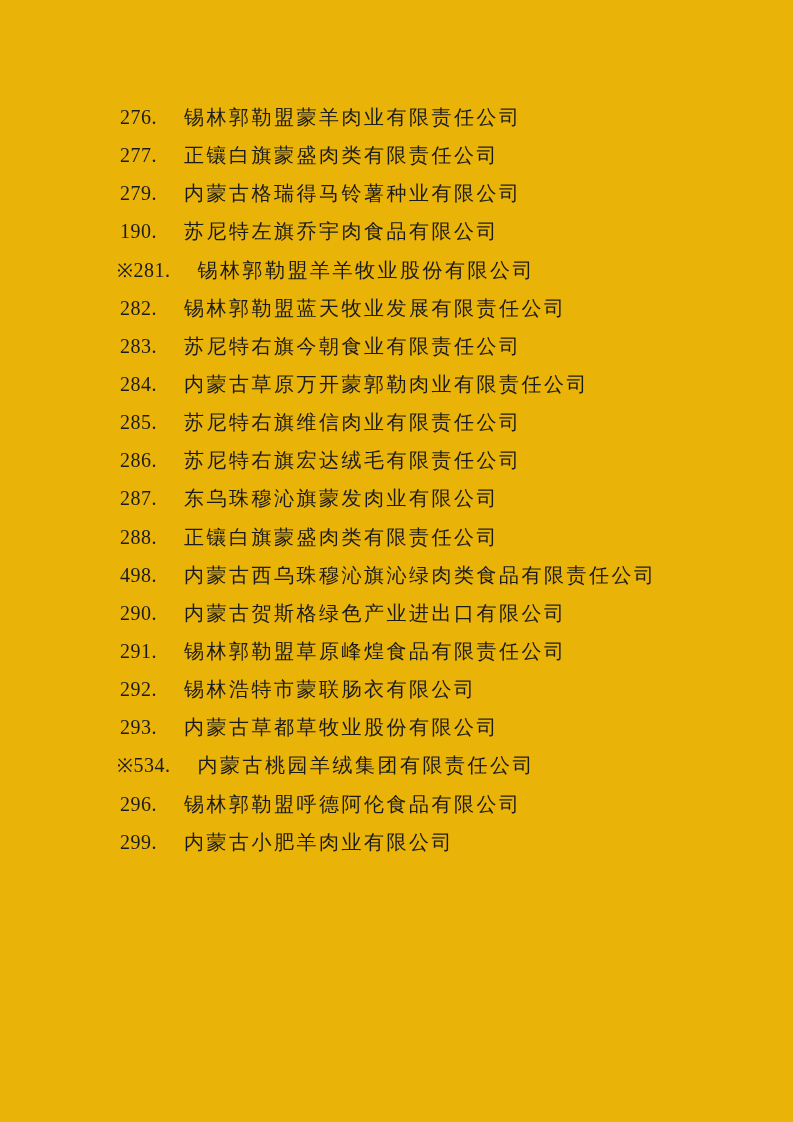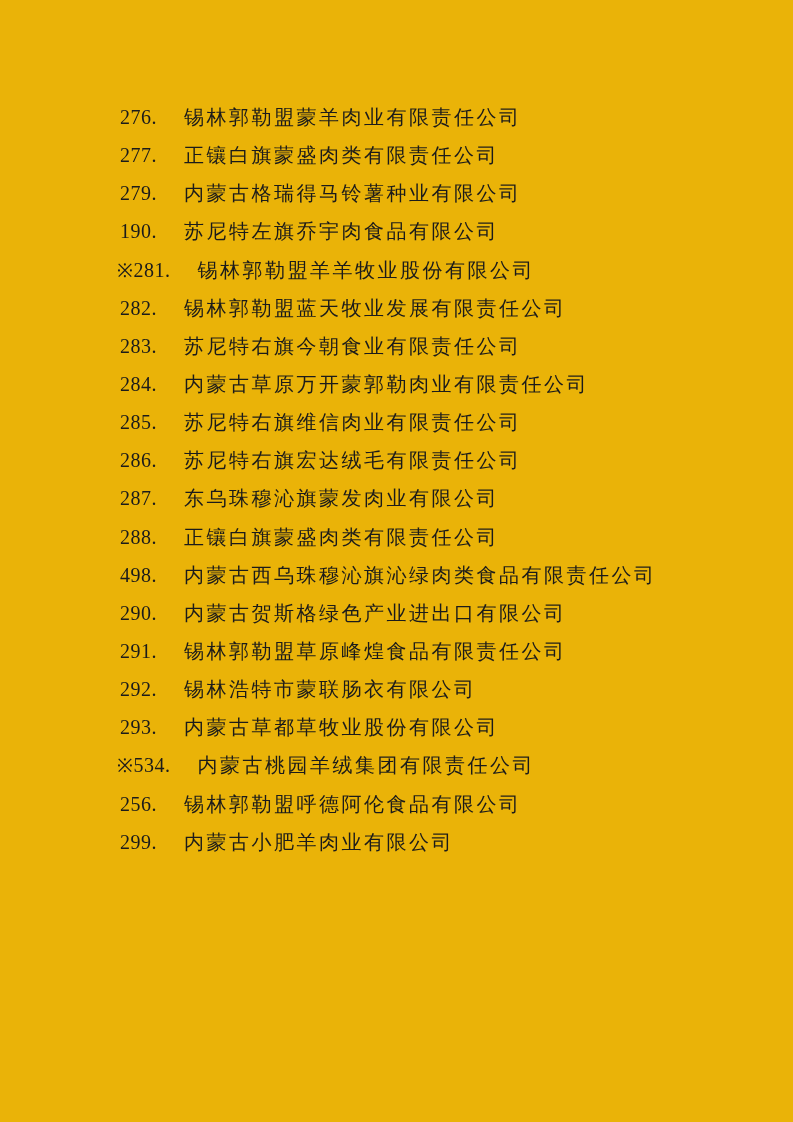--- a/index.html
+++ b/index.html
@@ -136,21 +136,21 @@
     <span class="name">内蒙古草都草牧业股份有限公司</span>
   </div>
 
   <div class="row">
     <span class="num"><span class="marker">※</span><span class="numtext">534.</span></span>
     <span class="name">内蒙古桃园羊绒集团有限责任公司</span>
   </div>
 
 
   <div class="row">
-    <span class="num"><span class="marker"></span><span class="numtext">256.</span></span>
+    <span class="num"><span class="marker"></span><span class="numtext">296.</span></span>
     <span class="name">锡林郭勒盟呼德阿伦食品有限公司</span>
   </div>
 
 
 
   <div class="row">
     <span class="num"><span class="marker"></span><span class="numtext">299.</span></span>
     <span class="name">内蒙古小肥羊肉业有限公司</span>
   </div>
 </div>

